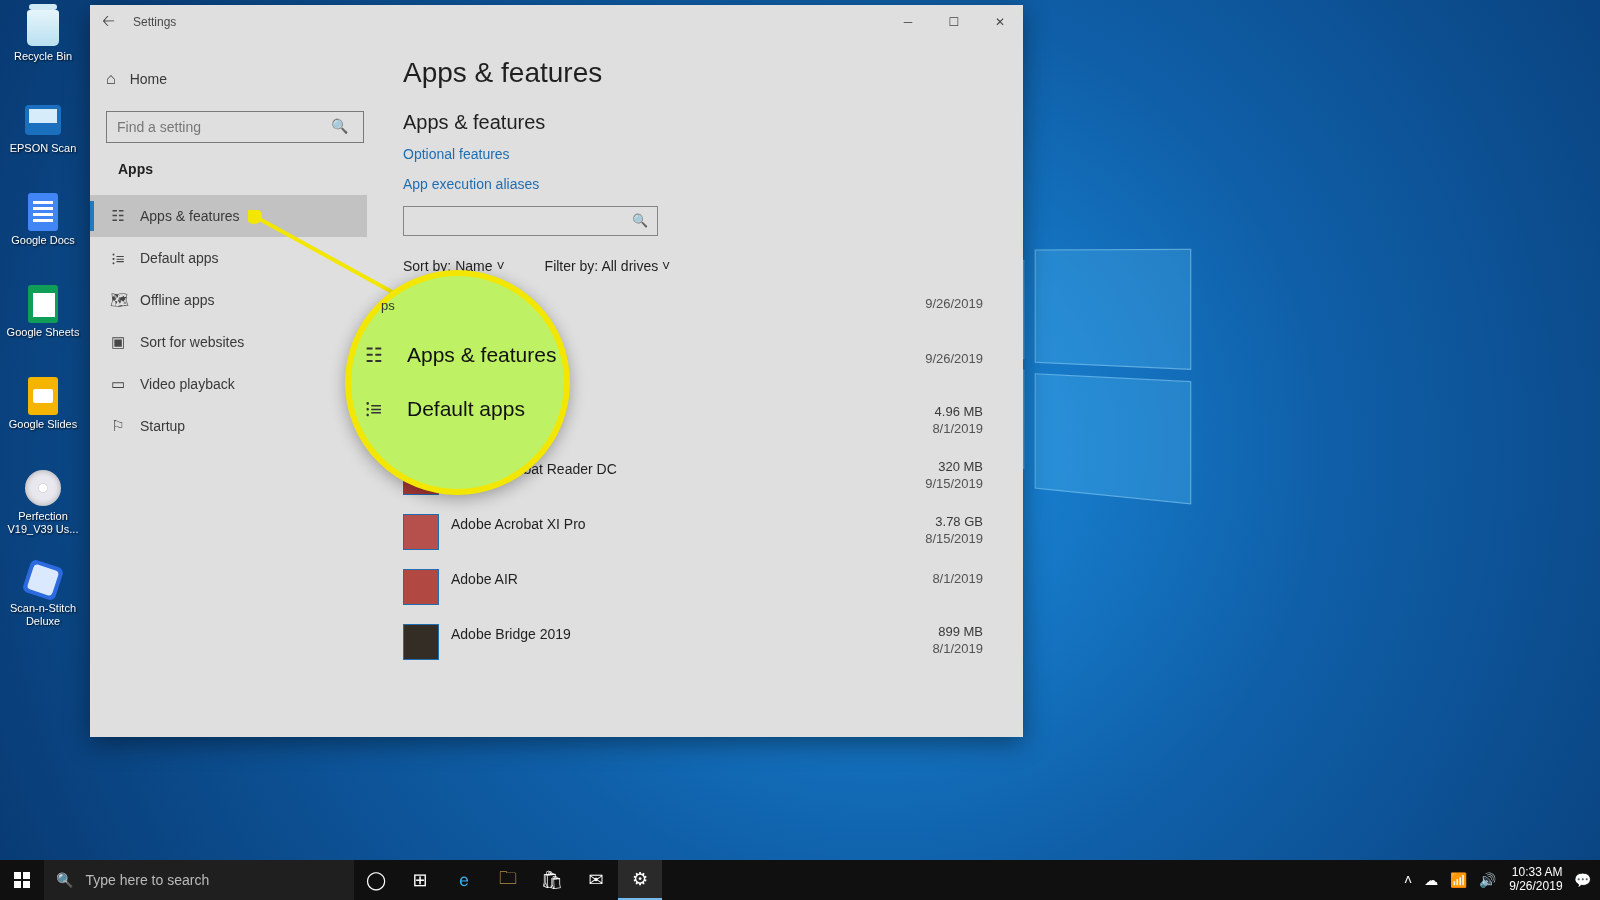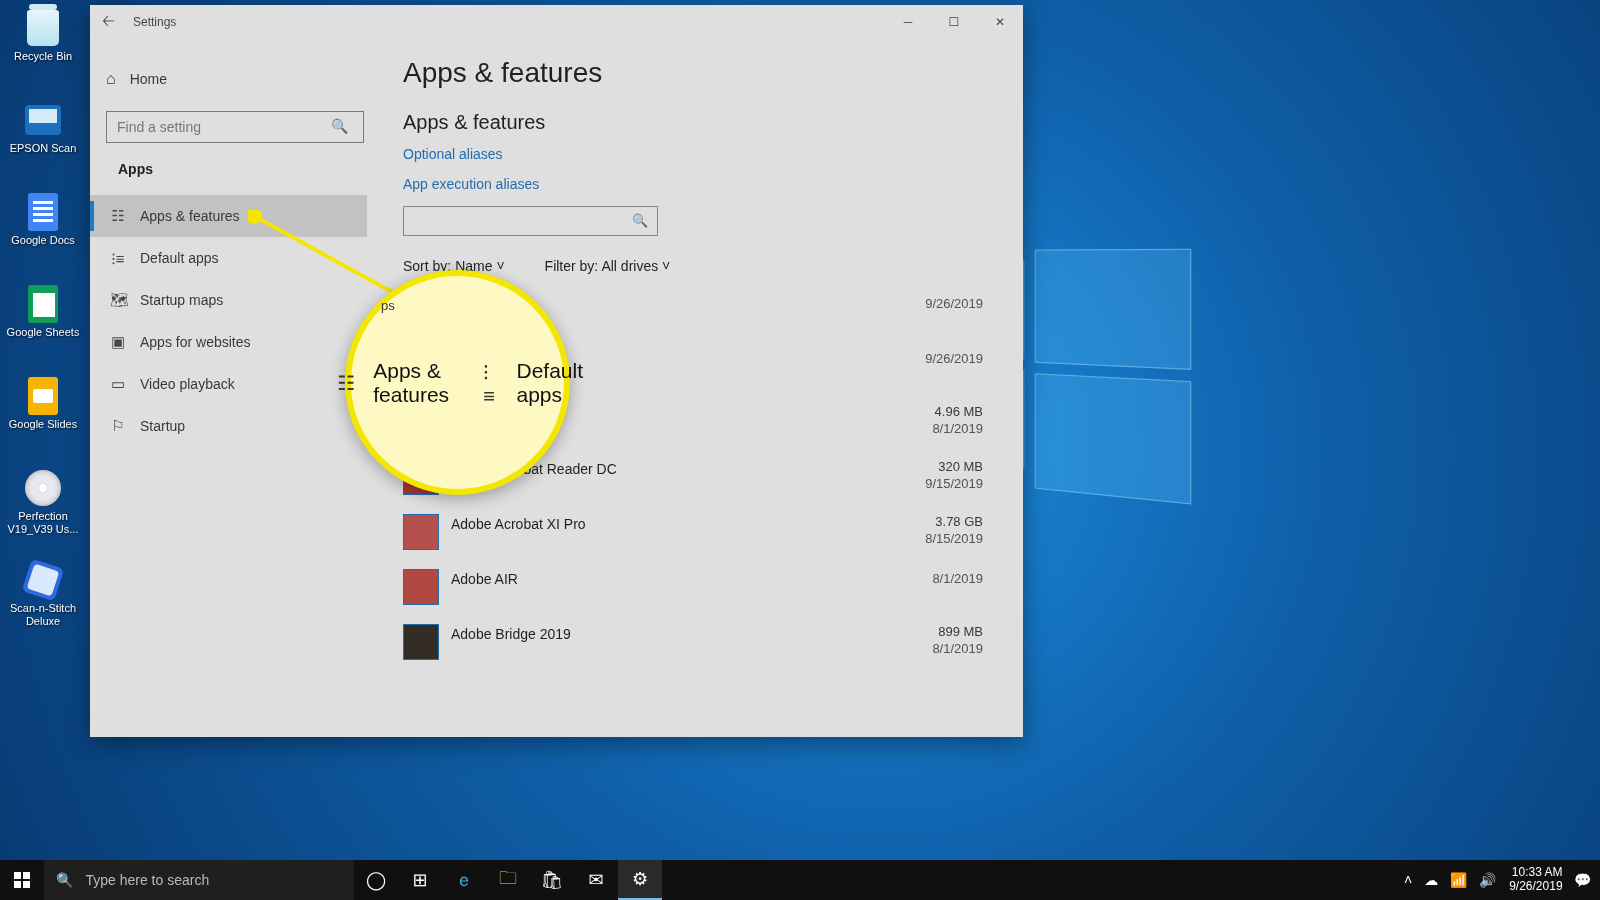--- a/index.html
+++ b/index.html
@@ -97,22 +97,22 @@
 
 .grayfilm { position:absolute; inset:0; background:rgba(128,128,128,0.25); pointer-events:none; }
 
 
 .highlight {
   position:absolute;
   left: 345px; top: 270px;
   width: 225px; height: 225px;
   border-radius:50%;
   border: 6px solid #f3e600;
-  background:#fef9c3;
-  display:flex; flex-direction:row; justify-content:center;
+  background:#bef264;
+  display:flex; flex-direction:column; justify-content:center;
   padding-left: 14px;
   gap: 28px;
   box-shadow: 0 4px 16px rgba(0,0,0,.3);
   z-index: 50;
 }
 .highlight .bigtxt { font-size:13px; color:#333; position:absolute; top:22px; left:30px; }
 .highlight .row { display:flex; align-items:center; gap:18px; }
 .highlight .row .ic { font-size:20px; color:#333; width:24px; }
 .highlight .row .tx { font-size:21px; color:#111; }
 
@@ -223,40 +223,40 @@
         <li class="active">
             <span class="nicon">☷</span>
             <span>Apps &amp; features</span>
           </li>
         <li>
             <span class="nicon">⁝≡</span>
             <span>Default apps</span>
           </li>
         <li>
             <span class="nicon">🗺</span>
-            <span>Startup maps</span>
+            <span>Offline apps</span>
           </li>
         <li>
             <span class="nicon">▣</span>
-            <span>Apps for websites</span>
+            <span>Sort for websites</span>
           </li>
         <li>
             <span class="nicon">▭</span>
             <span>Video playback</span>
           </li>
         <li>
             <span class="nicon">⚐</span>
             <span>Startup</span>
           </li>
       </ul>
     </div>
     <div class="content">
       <div class="h1">Apps &amp; features</div>
       <div class="h2">Apps &amp; features</div>
-      <a class="link">Optional aliases</a>
+      <a class="link">Optional features</a>
       <a class="link">App execution aliases</a>
       <div class="searchlist">
         <span></span>
         <span class="sicon">🔍</span>
       </div>
       <div class="filters">
         <div><span>Sort by:</span> <span class="val">Name</span> <span>˅</span></div>
         <div><span>Filter by:</span> <span class="val">All drives</span> <span>˅</span></div>
       </div>
       <ul class="applist" id="applist">

